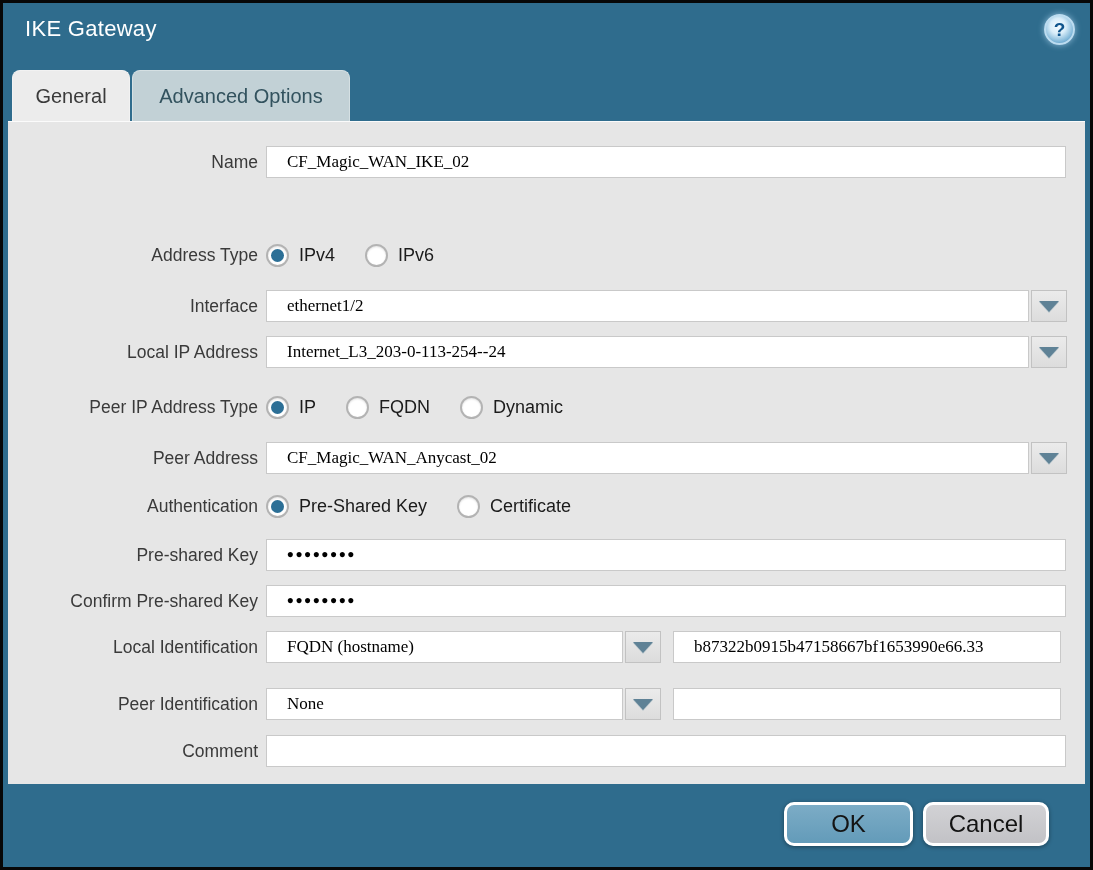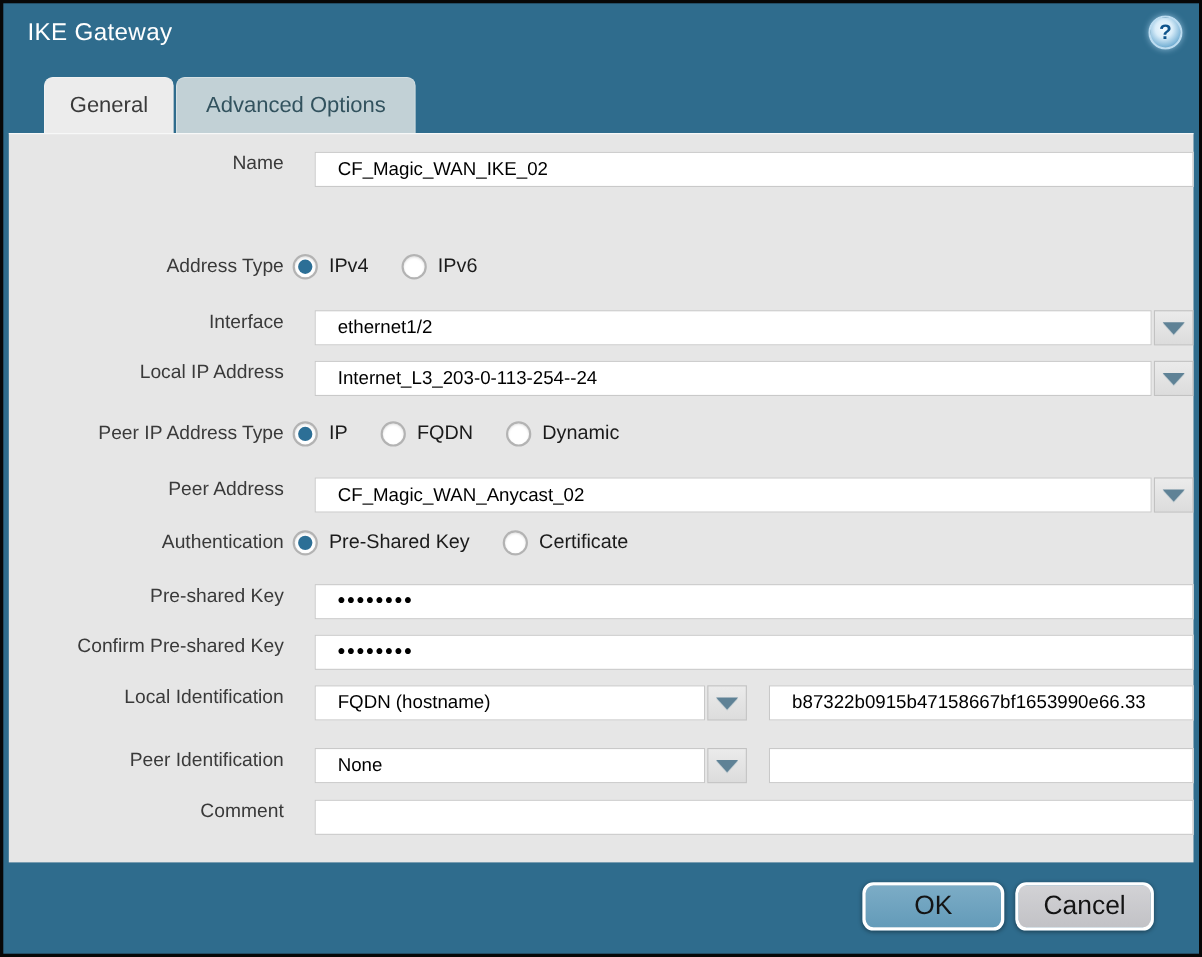--- a/index.html
+++ b/index.html
@@ -15,40 +15,40 @@
   .title { position:absolute; left:22px; top:13px; font-size:22px; color:#ffffff; letter-spacing:.3px; }
   .help {
     position:absolute; right:15px; top:11px; width:31px; height:31px; border-radius:50%;
     background:radial-gradient(circle at 45% 38%, #f4fbff 0%, #d9edf9 35%, #7fb6d8 70%, #2d74a8 100%);
     border:2px solid #bcdcf0; box-shadow:0 0 6px rgba(180,220,245,.7);
     display:flex; align-items:center; justify-content:center;
     color:#0f548c; font-size:19px; font-weight:bold; cursor:pointer;
   }
 
   
-  .tabs { position:absolute; left:9px; top:67px; height:51px; display:flex;margin-left:28px; }
+  .tabs { position:absolute; left:9px; top:67px; height:51px; display:flex; }
   .tab {
     height:51px; display:flex; align-items:center; justify-content:center;
     border-radius:8px 8px 0 0; font-size:20px; cursor:pointer;
   }
   .tab.active { width:118px; background:#ececec; color:#3a3a3a; border:1px solid #f2f2f2; border-bottom:none; }
   .tab.inactive { width:218px; background:#c2d1d6; color:#32525e; margin-left:2px; border:1px solid #d5e0e3; border-bottom:none; }
 
   
   .body {
     position:absolute; left:5px; top:118px; width:1077px; height:663px;
     background:#e6e6e6; border-top:1px solid #fbfbfb;
   }
-  .row { position:absolute; left:0; width:100%; display:flex; height:48px; }
+  .row { position:absolute; left:0; width:100%; display:flex; align-items:center; height:48px; }
   .lbl { width:250px; text-align:right; padding-right:0; font-size:17.5px; color:#3a3a3a; flex:none; }
   .gap { width:8px; flex:none; }
 
   input.txt {
     height:32px; border:1px solid #c9c9c9; background:#fff; outline:none;
-    font-family:Liberation Sans, sans-serif; font-size:17px; color:#000; padding:0 20px;margin-left:20px;
+    font-family:Liberation Serif, serif; font-size:17px; color:#000; padding:0 20px;
   }
   .w-full  { width:800px; }
   .w-combo { width:763px; }
   .w-sel   { width:357px; }
   .w-val   { width:388px; margin-left:12px; }
   input.pwd { font-size:19px; font-weight:bold; letter-spacing:2px; }
 
   .combo-btn {
     width:36px; height:32px; margin-left:2px; flex:none;
     background:linear-gradient(#ebebeb,#dcdcdc); border:1px solid #c2c2c2;

